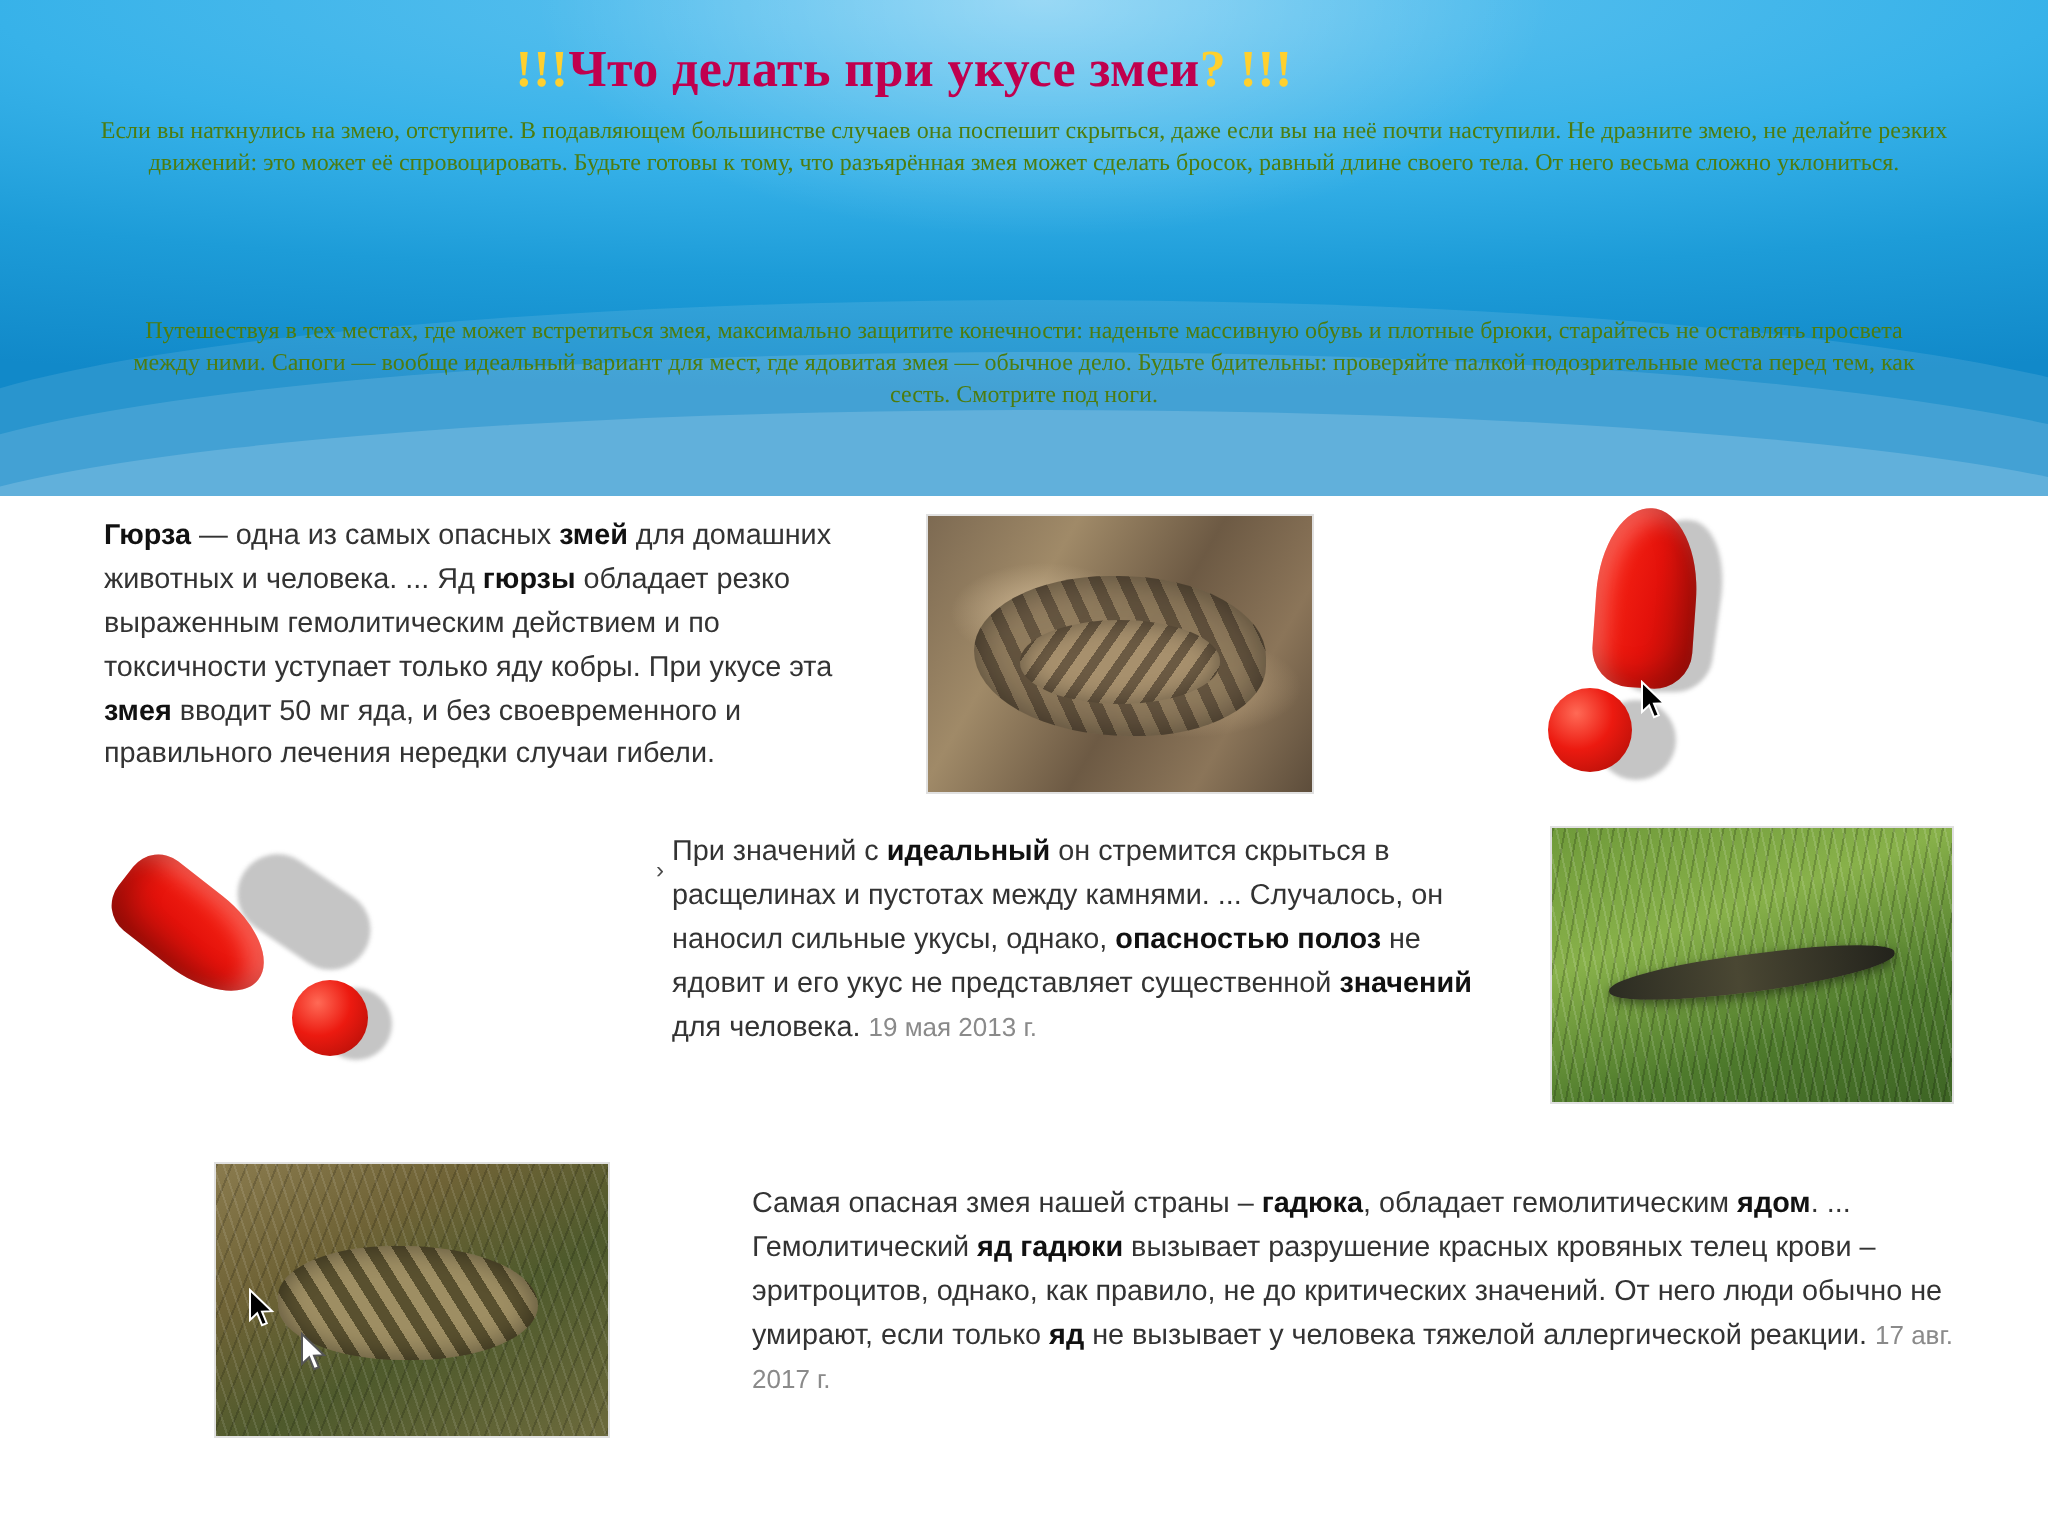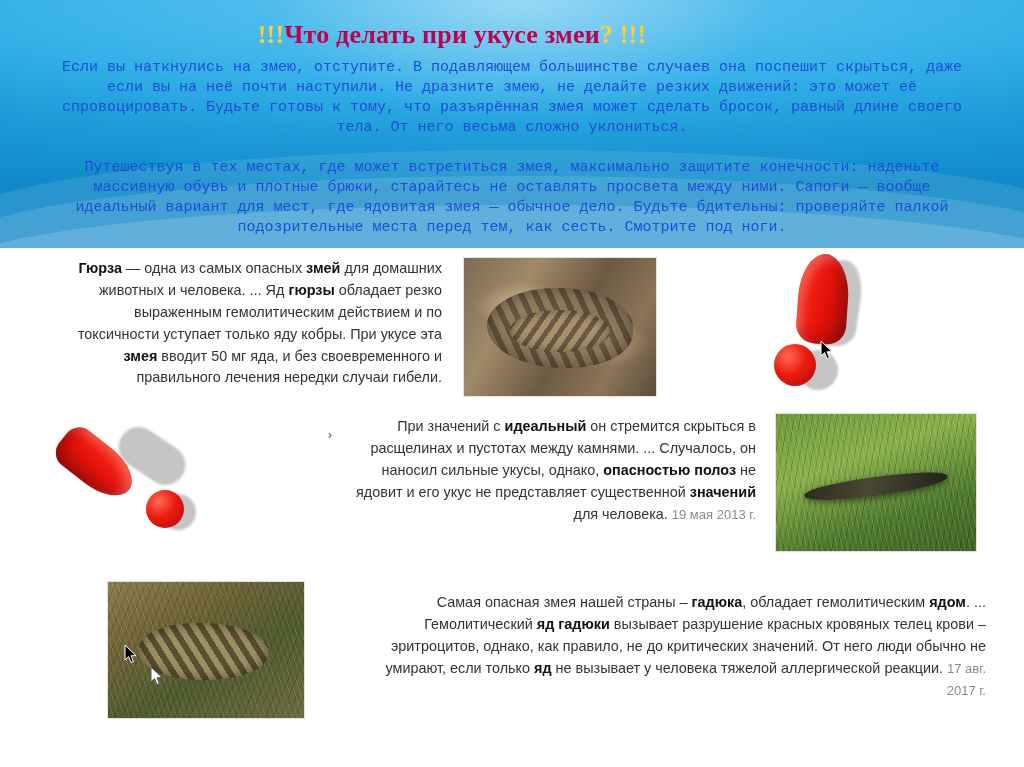--- a/index.html
+++ b/index.html
@@ -56,37 +56,36 @@
     font-weight: bold;
     color: #c0004e;
     letter-spacing: 0.2px;
     margin-left: 36px;
   }
   .title .bang { color: #ffd02e; }
   .title .qm { color: #ffd02e; }
 
   .banner-p {
     position: absolute;
-    color: #1d4ed8;
-    font-size: 15px;
+    color: #4d7c0f;
+    font-size: 12px;
     line-height: 1.33;
     text-align: center;
-    font-family: Liberation Mono, monospace;
+    font-family: Liberation Serif, serif;
   }
   .banner-p1 { left: 40px; top: 58px; width: 944px; }
   .banner-p2 { left: 62px; top: 158px; width: 900px; }
 
   
   .txt {
     position: absolute;
     color: #333333;
     font-family: "Liberation Sans", sans-serif;
     font-size: 14.4px;
     line-height: 1.52;
-    text-align: right;
   }
   .txt b { color: #111111; }
   .date {
     color: #8a8a8a;
     font-size: 13px;
   }
 
   .block-gurza { left: 52px; top: 258px; width: 390px; }
   .block-poloz  { left: 336px; top: 416px; width: 420px; }
   .block-gad    { left: 336px; top: 592px; width: 610px; margin-left: 40px; }

